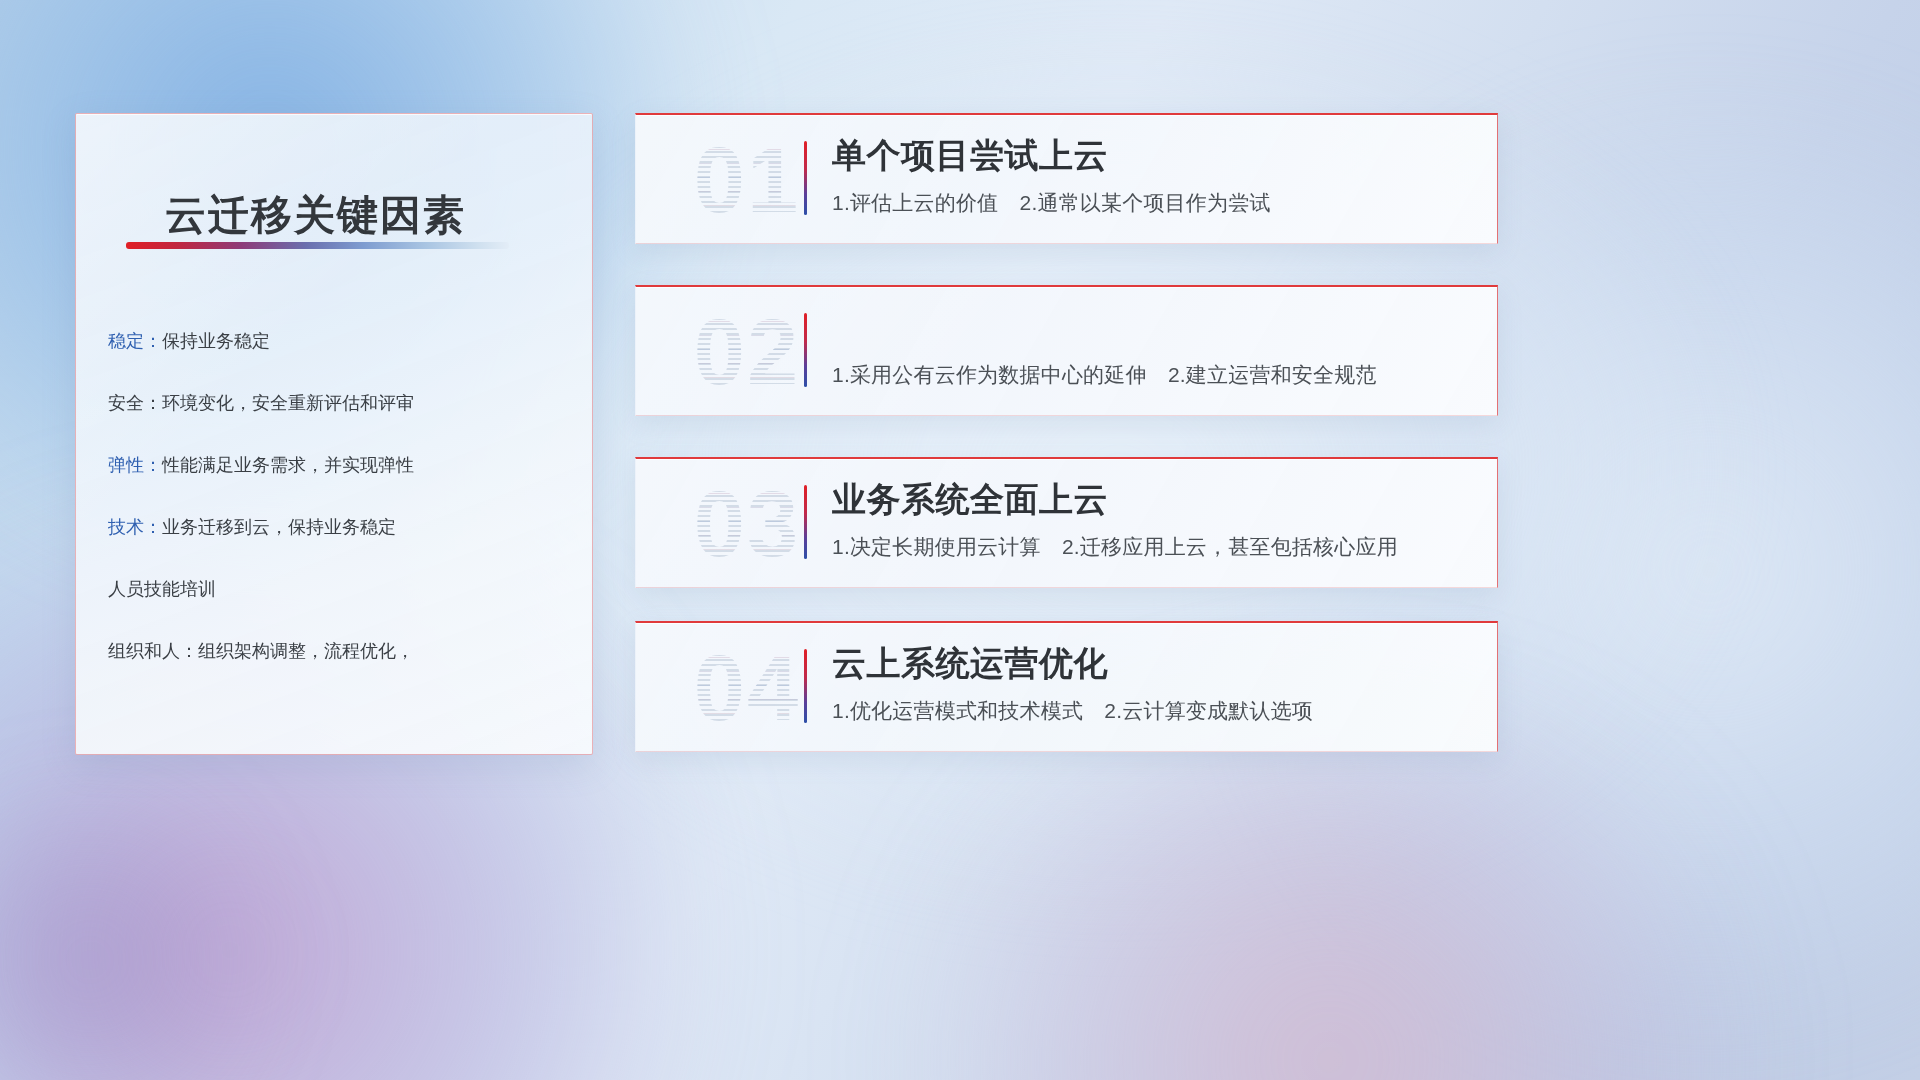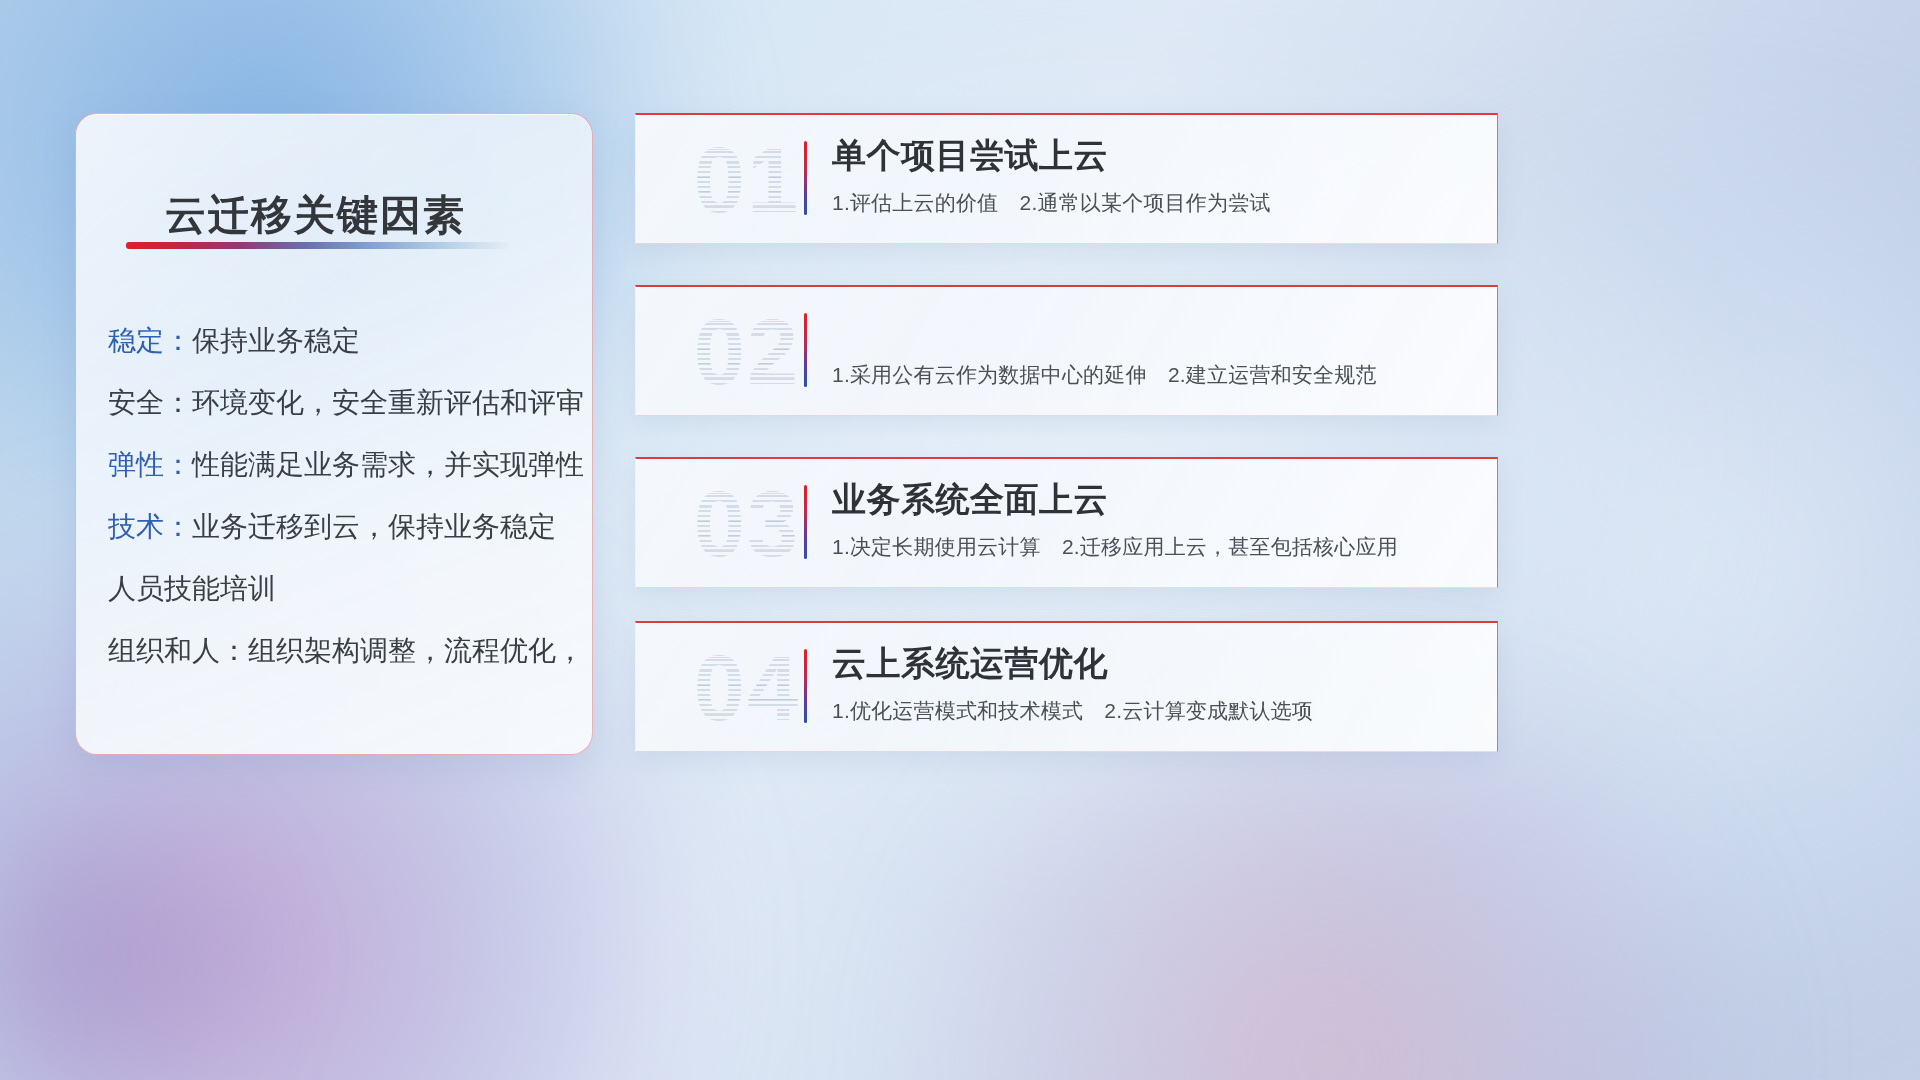--- a/index.html
+++ b/index.html
@@ -45,21 +45,21 @@
     background:radial-gradient(circle at 50% 50%,rgba(150,130,190,.45) 0%,rgba(160,150,200,0) 70%);
     filter:blur(45px);
   }
 
   
   #stage{position:absolute;inset:0;}
 
   
   #left-panel{
     position:absolute;left:75px;top:113px;width:516px;height:640px;
-    border-radius:22px;
+    border-radius:2px;
     background:linear-gradient(160deg,rgba(228,238,249,.93) 0%,rgba(235,243,251,.90) 35%,rgba(244,248,252,.92) 68%,rgba(247,250,253,.95) 100%);
     border:1.5px solid rgba(226,120,125,.55);
     box-shadow:0 10px 34px rgba(110,140,180,.18), inset 0 1px 0 rgba(255,255,255,.75);
     overflow:hidden;
   }
   #left-panel .sheen{
     position:absolute;left:0;top:0;width:100%;height:100%;
     background:linear-gradient(135deg,rgba(255,255,255,.42) 0%,rgba(255,255,255,0) 38%);
     pointer-events:none;
   }
@@ -70,21 +70,21 @@
   }
   #title-underline{
     position:absolute;left:50px;top:128px;width:383px;height:7px;border-radius:3px;
     background:linear-gradient(90deg,#e01f26 0%,#c2263f 13%,#8e3b78 30%,#6a6fae 47%,#7e9cd0 62%,#a8c4e2 78%,#cfe0ef 92%,#e3edf7 100%);
   }
   #factor-list{
     position:absolute;left:32px;top:196px;width:460px;
   }
   .factor-row{
     height:62px;display:flex;align-items:center;
-    font-size:28px;color:#3a3f45;white-space:nowrap;
+    font-size:18px;color:#3a3f45;white-space:nowrap;
   }
   .factor-row.cont{height:62px;}
   .f-key{font-weight:normal;}
   .f-key.blue{color:#2e5fb0;}
   .f-key.dark{color:#3a3f45;}
   .f-val{color:#3a3f45;}
 
   
   .step-card{
     position:absolute;left:635px;width:861px;height:128px;border-radius:0;

